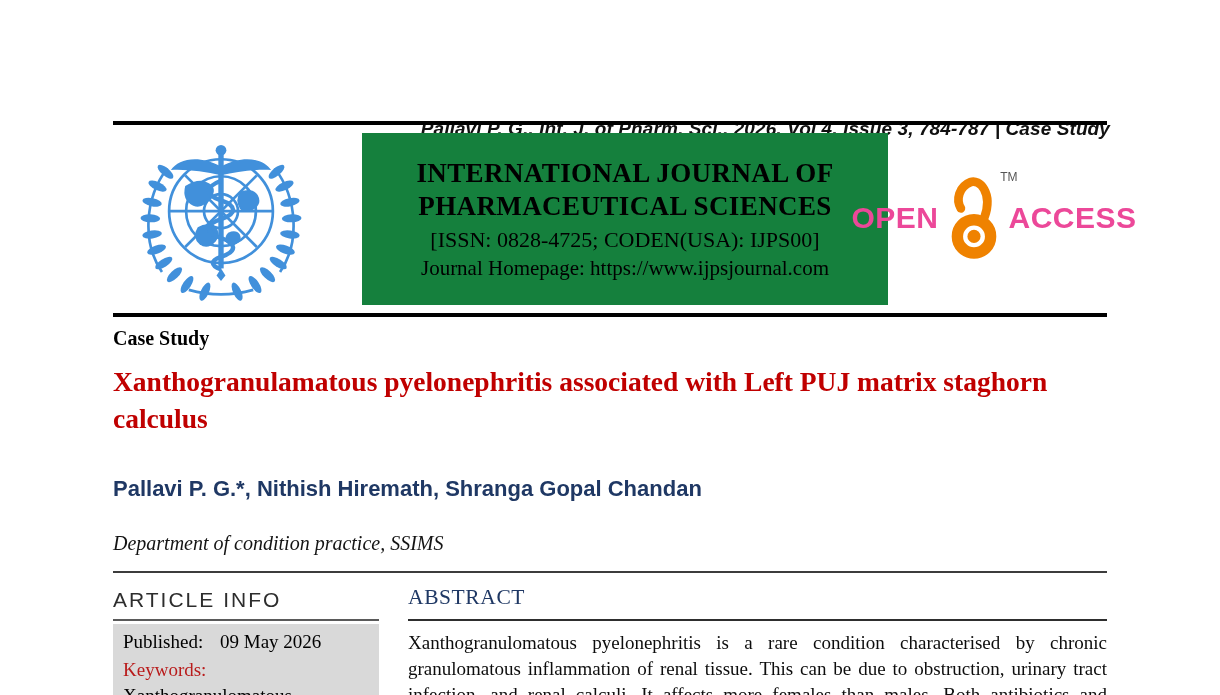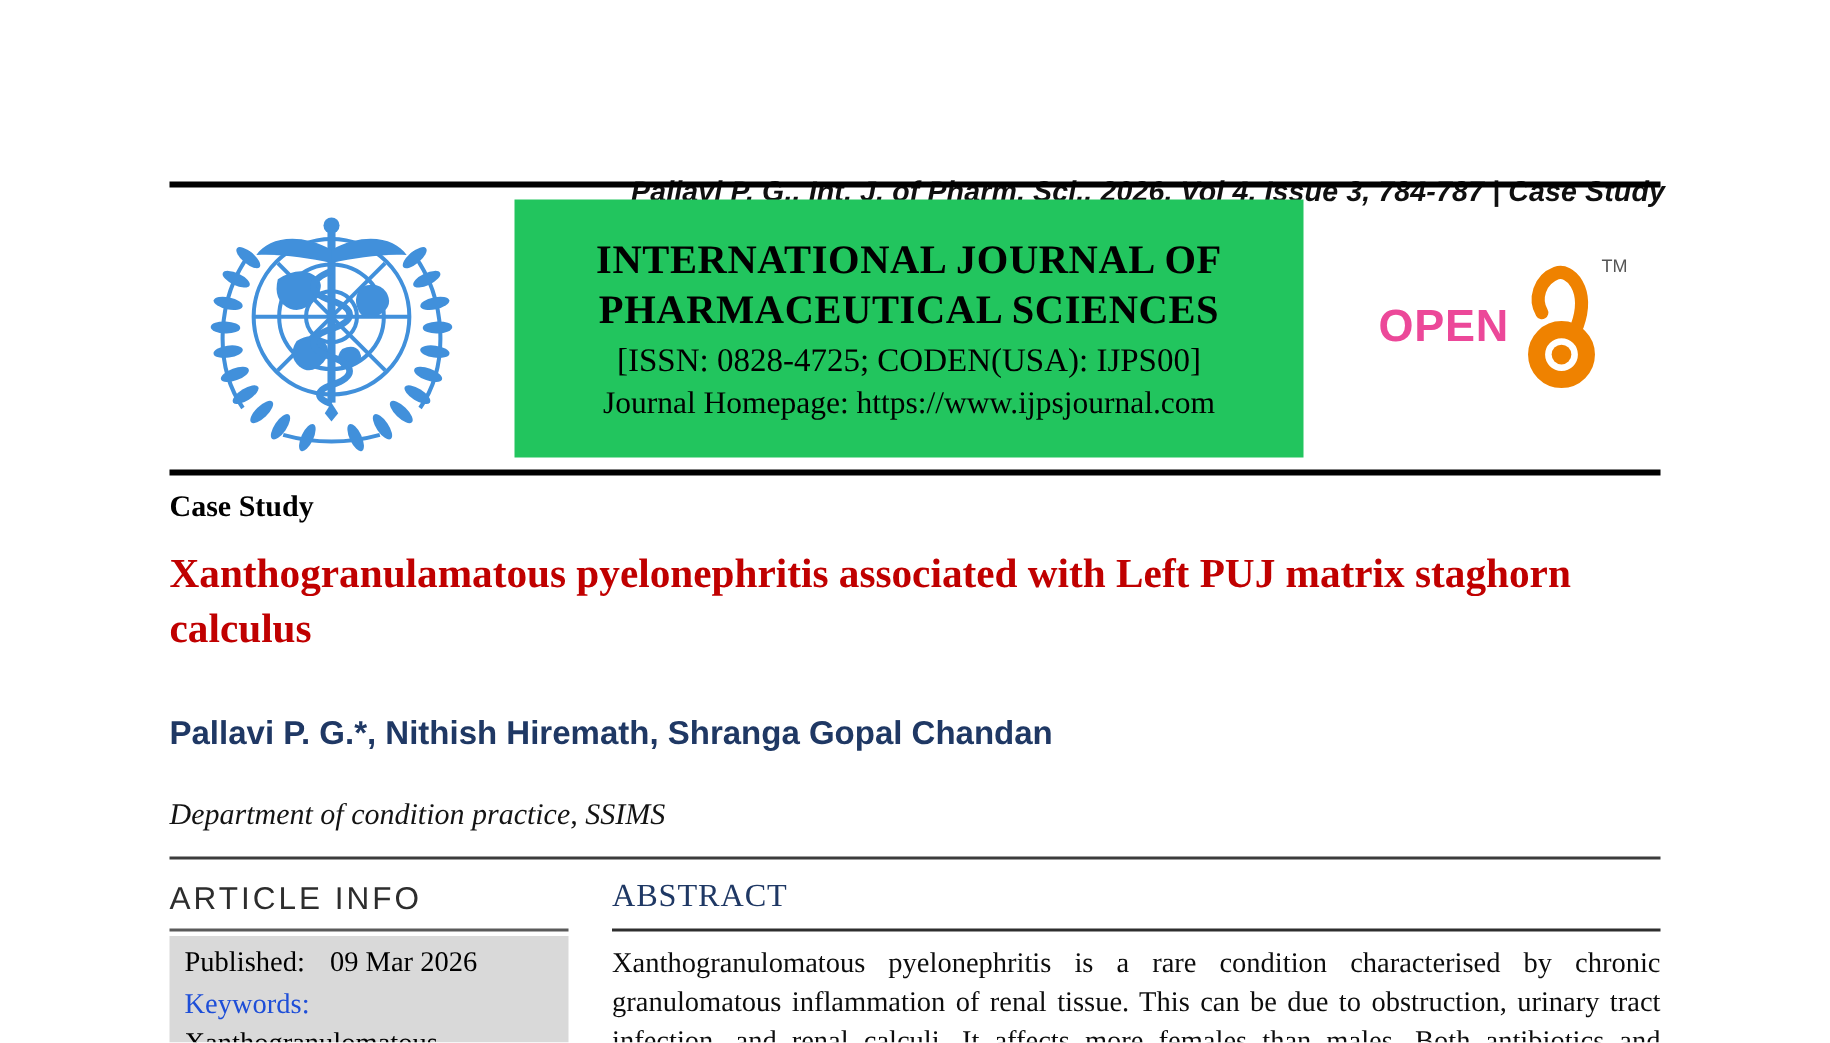--- a/index.html
+++ b/index.html
@@ -15,21 +15,21 @@
   }
   
   .rule-thick{position:absolute;left:113px;width:994px;height:4px;background:#000;}
   .rule1{top:121px;}
   .rule2{top:313px;}
   .rule-thin{position:absolute;left:113px;width:994px;height:2px;background:#3c3c3c;top:571px;}
 
   
   .logo-wrap{position:absolute;left:130px;top:136px;width:182px;height:170px;}
   .masthead-box{
-    position:absolute;left:343px;top:133px;width:526px;height:172px;background:#22c55e;
+    position:absolute;left:362px;top:133px;width:526px;height:172px;background:#15803d;
     display:flex;flex-direction:column;justify-content:center;align-items:center;text-align:center;
   }
   .journal-line{font-weight:bold;font-size:27px;line-height:1.22;color:#000;letter-spacing:0.4px;}
   .issn-line{font-size:22px;margin-top:5px;color:#000;}
   .homepage-line{font-size:21px;margin-top:3px;color:#000;text-decoration:none;}
 
   .openaccess{
     position:absolute;left:880px;top:168px;width:228px;height:100px;
     display:flex;align-items:center;justify-content:center;gap:7px;
     font-family:"Liberation Sans",sans-serif;
@@ -56,21 +56,21 @@
   
   .left-col{position:absolute;left:113px;top:588px;width:266px;}
   .ai-heading{
     font-family:"Liberation Sans",sans-serif;font-weight:400;font-size:21px;
     letter-spacing:2px;color:#2d2d2d;padding-bottom:7px;border-bottom:2px solid #5a5a5a;
   }
   .ai-box{background:#D9D9D9;margin-top:3px;padding:7px 10px 20px 10px;height:120px;font-size:19px;}
   .ai-row{margin-bottom:6px;color:#000;}
   .ai-label{display:inline-block;text-align:center;}
   .ai-value{display:inline-block;margin-left:12px;}
-  .kw-label{color:#1d4ed8;margin-bottom:4px;font-family:Liberation Serif, serif;}
+  .kw-label{color:#b91c1c;margin-bottom:4px;font-family:Liberation Serif, serif;}
   .kw-item{color:#000;}
 
   .right-col{position:absolute;left:408px;top:585px;width:699px;}
   .ab-heading{
     font-weight:normal;font-size:21.5px;color:#1F3864;letter-spacing:0.6px;
     padding-bottom:9px;border-bottom:2px solid #2e2e2e;
   }
   .ab-text{
     margin-top:9px;font-size:19px;line-height:1.37;color:#0d0d0d;
     text-align:justify;text-align-last:justify;
@@ -155,37 +155,38 @@
   <div class="openaccess">
     <span class="oa-word">OPEN</span>
     <span class="oa-lock-wrap">
       <svg viewBox="0 0 64 98" width="56" height="88" aria-hidden="true">
         <path d="M44,48 C54,20 38,4 28,8 C15,13 11,28 17,38" fill="none" stroke="#EF8200" stroke-width="10" stroke-linecap="round"></path>
         <circle cx="32" cy="70" r="19" fill="none" stroke="#EF8200" stroke-width="13"></circle>
         <circle cx="32" cy="70" r="7.5" fill="#EF8200"></circle>
       </svg>
       <span class="oa-tm">TM</span>
     </span>
+    <span class="oa-word">ACCESS</span>
   </div>
 
   <div class="rule-thick rule2"></div>
 
   <div class="case-study">Case Study</div>
   <h1 class="title" style="margin:0;">Xanthogranulamatous pyelonephritis associated with Left PUJ matrix staghorn calculus</h1>
   <div class="authors">Pallavi P. G.*, Nithish Hiremath, Shranga Gopal Chandan</div>
   <div class="affiliation">Department of condition practice, SSIMS</div>
 
   <div class="rule-thin"></div>
 
   <div class="left-col">
     <div class="ai-heading">ARTICLE INFO</div>
     <div class="ai-box">
       <div class="ai-row">
         <span class="ai-label">Published:</span>
-        <span class="ai-value">09 Mar 2026</span>
+        <span class="ai-value">09 May 2026</span>
       </div>
       <div class="kw-label">Keywords:</div>
       <div class="kw-item">Xanthogranulomatous</div>
     </div>
   </div>
 
   <div class="right-col">
     <div class="ab-heading">ABSTRACT</div>
     <div class="ab-text">Xanthogranulomatous pyelonephritis is a rare condition characterised by chronic granulomatous inflammation of renal tissue. This can be due to obstruction, urinary tract infection, and renal calculi. It affects more females than males. Both antibiotics and</div>
   </div>

